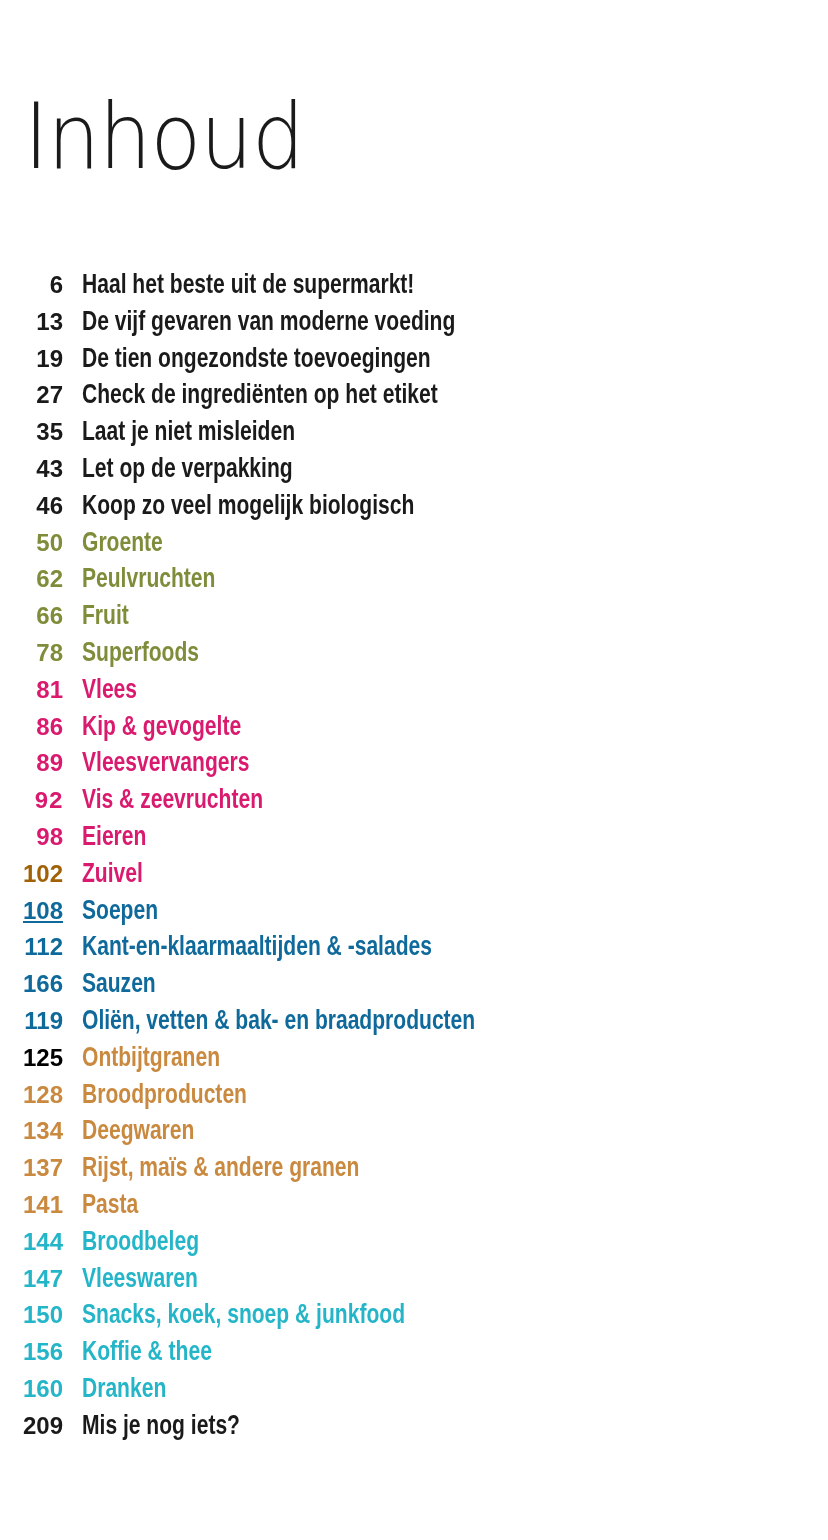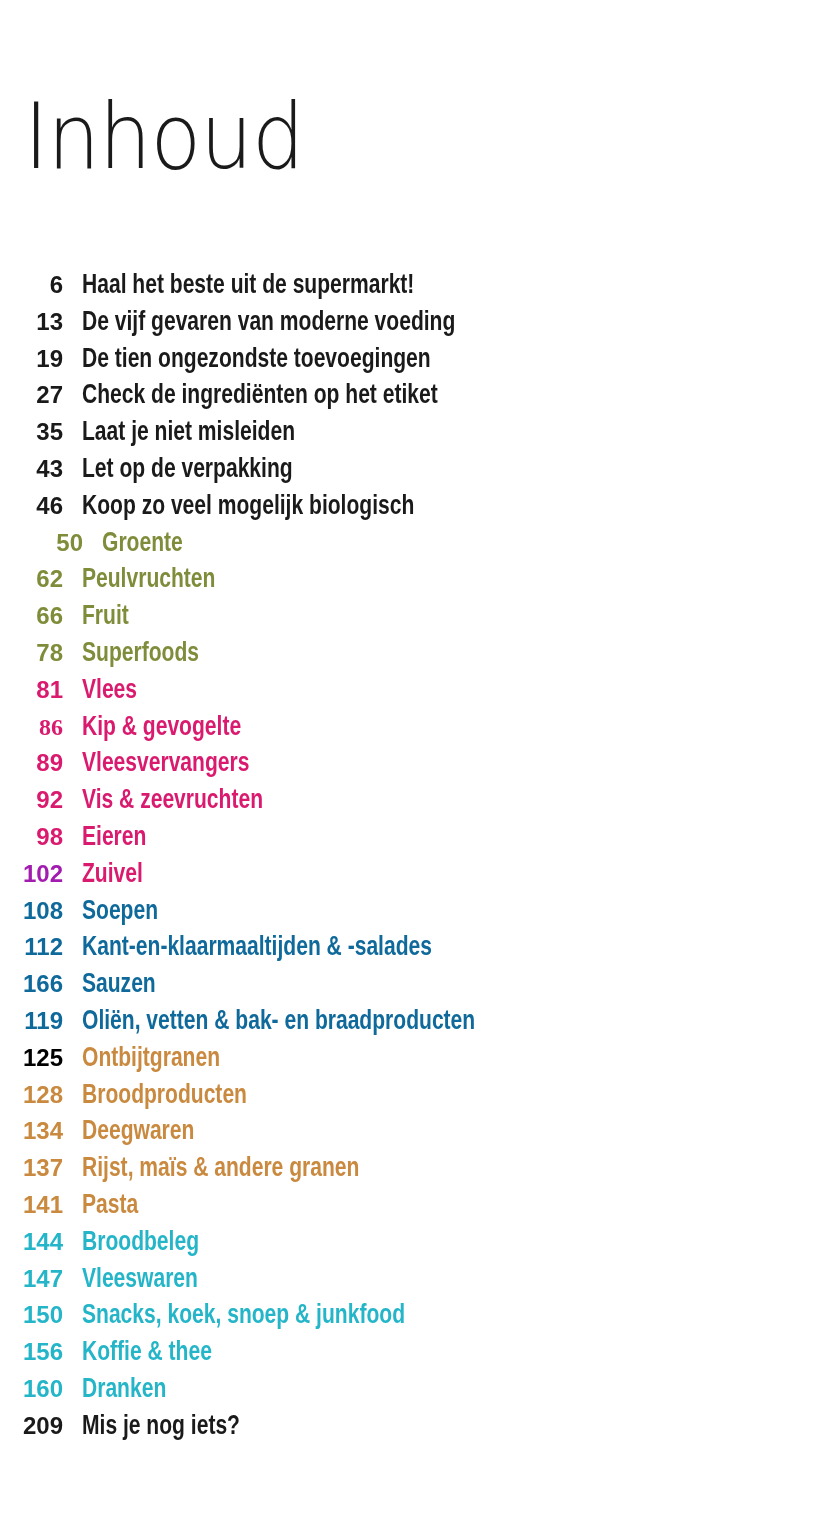--- a/index.html
+++ b/index.html
@@ -52,61 +52,61 @@
   </li>
     <li class="toc-row">
     <span class="num" style="color: rgb(26, 26, 26);">43</span>
     <span class="label" style="color: rgb(26, 26, 26);">Let op de verpakking</span>
   </li>
     <li class="toc-row">
     <span class="num" style="color: rgb(26, 26, 26);">46</span>
     <span class="label" style="color: rgb(26, 26, 26);">Koop zo veel mogelijk biologisch</span>
   </li>
     <li class="toc-row">
-    <span class="num" style="color: rgb(127, 140, 58); margin-left: 20px;">50</span>
+    <span class="num" style="color: rgb(127, 140, 58);">50</span>
     <span class="label" style="color: rgb(127, 140, 58);">Groente</span>
   </li>
     <li class="toc-row">
     <span class="num" style="color: rgb(127, 140, 58);">62</span>
     <span class="label" style="color: rgb(127, 140, 58);">Peulvruchten</span>
   </li>
     <li class="toc-row">
     <span class="num" style="color: rgb(127, 140, 58);">66</span>
     <span class="label" style="color: rgb(127, 140, 58);">Fruit</span>
   </li>
     <li class="toc-row">
     <span class="num" style="color: rgb(127, 140, 58);">78</span>
     <span class="label" style="color: rgb(127, 140, 58);">Superfoods</span>
   </li>
     <li class="toc-row">
     <span class="num" style="color: rgb(217, 26, 110);">81</span>
     <span class="label" style="color: rgb(217, 26, 110);">Vlees</span>
   </li>
     <li class="toc-row">
-    <span class="num" style="color: rgb(217, 26, 110); font-family: Liberation Serif, serif;">86</span>
+    <span class="num" style="color: rgb(217, 26, 110);">86</span>
     <span class="label" style="color: rgb(217, 26, 110);">Kip &amp; gevogelte</span>
   </li>
     <li class="toc-row">
     <span class="num" style="color: rgb(217, 26, 110);">89</span>
     <span class="label" style="color: rgb(217, 26, 110);">Vleesvervangers</span>
   </li>
     <li class="toc-row">
-    <span class="num" style="color: rgb(217, 26, 110);">92</span>
+    <span class="num" style="color: rgb(217, 26, 110); font-family: Liberation Mono, monospace;">92</span>
     <span class="label" style="color: rgb(217, 26, 110);">Vis &amp; zeevruchten</span>
   </li>
     <li class="toc-row">
     <span class="num" style="color: rgb(217, 26, 110);">98</span>
     <span class="label" style="color: rgb(217, 26, 110);">Eieren</span>
   </li>
     <li class="toc-row">
-    <span class="num" style="color: #a21caf;">102</span>
+    <span class="num" style="color: #a16207;">102</span>
     <span class="label" style="color: rgb(217, 26, 110);">Zuivel</span>
   </li>
     <li class="toc-row">
-    <span class="num" style="color: rgb(15, 106, 155);">108</span>
+    <span class="num" style="color: rgb(15, 106, 155); text-decoration: underline;">108</span>
     <span class="label" style="color: rgb(15, 106, 155);">Soepen</span>
   </li>
     <li class="toc-row">
     <span class="num" style="color: rgb(15, 106, 155);">112</span>
     <span class="label" style="color: rgb(15, 106, 155);">Kant-en-klaarmaaltijden &amp; -salades</span>
   </li>
     <li class="toc-row">
     <span class="num" style="color: rgb(15, 106, 155);">166</span>
     <span class="label" style="color: rgb(15, 106, 155);">Sauzen</span>
   </li>

